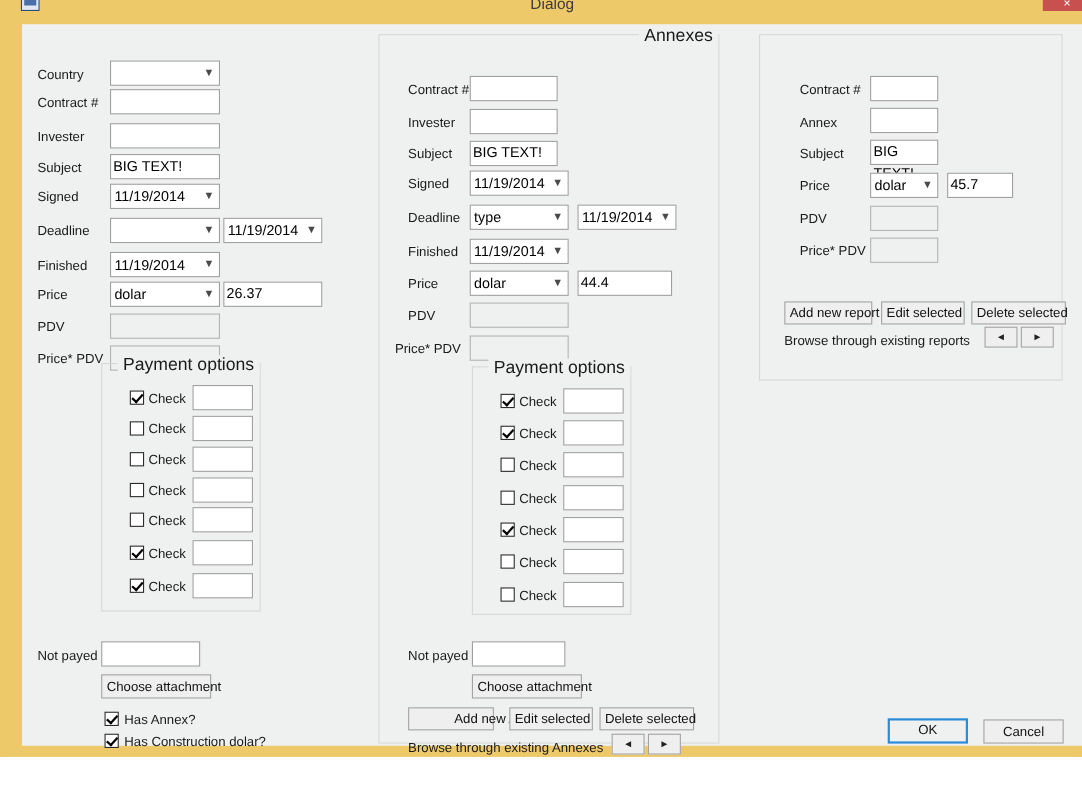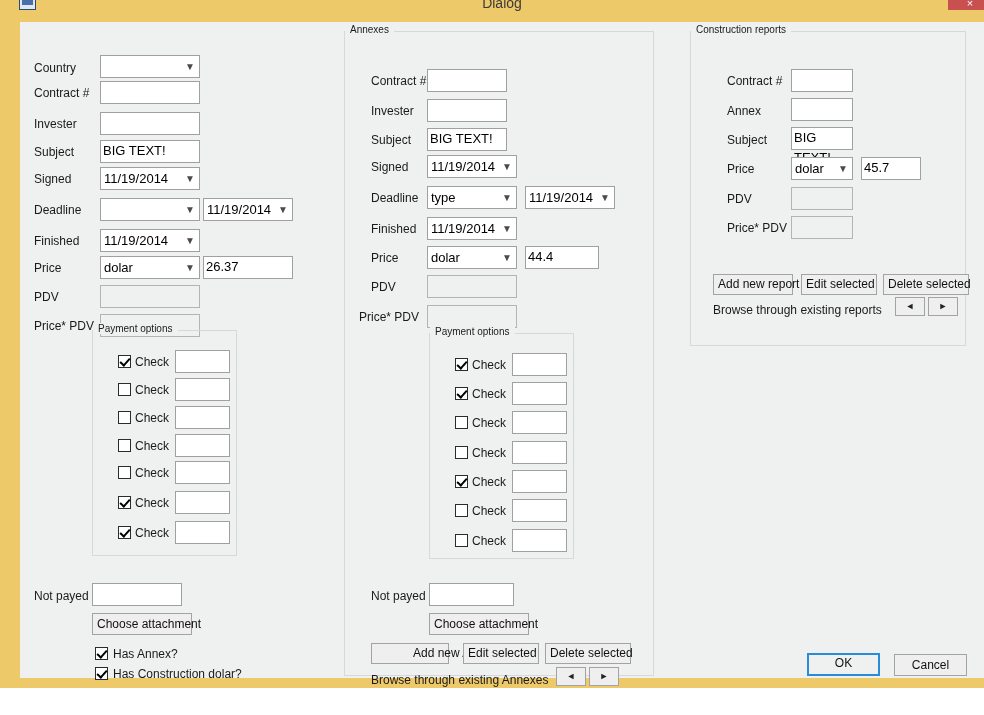--- a/index.html
+++ b/index.html
@@ -81,22 +81,22 @@
     font-size:12px;color:#111;
     height:21px;line-height:19px;text-align:center;
     padding:0 4px;white-space:nowrap;
   }
   .btn.default{border:2px solid #2a8bd8;background:#eff0f0;line-height:17px;}
   .group{
     position:absolute;box-sizing:border-box;
     border:1px solid #d8d8d8;background:transparent;
   }
   .group > .gtitle{
-    position:absolute;top:-8px;left:0;width:100%;text-align:left;
-    font-size:10px;color:#1a1a1a;
+    position:absolute;top:-8px;left:0;width:100%;text-align:right;
+    font-size:16px;color:#1a1a1a;
   }
   .group > .gtitle span{background:#eff0f0;padding:0 5px;}
   .cb{position:absolute;width:13px;height:13px;box-sizing:border-box;
       border:1px solid #2b2b2b;background:#fff;}
   .cb.checked::after{
     content:"";position:absolute;left:3px;top:0px;width:4px;height:8px;
     border:solid #000;border-width:0 2px 2px 0;transform:rotate(42deg);
   }
   .cb-lbl{position:absolute;font-size:12px;color:#1a1a1a;white-space:nowrap;line-height:14px;}
   .navbtn{
@@ -248,21 +248,21 @@
       <div class="combo" style="left:82px;top:185px;width:90px;">
         <span>11/19/2014</span>
         <span class="arw">▼</span>
       </div>
 
       <div class="lbl" style="left:26px;top:219px;">Price</div>
       <div class="combo" style="left:82px;top:214px;width:90px;">
         <span>dolar</span>
         <span class="arw">▼</span>
       </div>
-      <div class="txt" style="left:180px;top:214px;width:74px;">44.4</div>
+      <div class="txt" style="left:180px;top:214px;width:86px;">44.4</div>
 
       <div class="lbl" style="left:26px;top:248px;">PDV</div>
       <div class="txt disabled" style="left:82px;top:243px;width:90px;"></div>
 
       <div class="lbl" style="left:14px;top:278px;">Price* PDV</div>
       <div class="txt disabled" style="left:82px;top:273px;width:90px;"></div>
 
       <div class="group" style="left:84px;top:301px;width:145px;height:226px;">
         <div class="gtitle"><span>Payment options</span></div>
 
@@ -303,21 +303,20 @@
       <div class="btn" style="left:26px;top:611px;width:78px;padding-left:41px;">Add new Annex</div>
       <div class="btn" style="left:118px;top:611px;width:76px;">Edit selected</div>
       <div class="btn" style="left:200px;top:611px;width:86px;">Delete selected</div>
 
       <div class="lbl" style="left:26px;top:641px;">Browse through existing Annexes</div>
       <div class="navbtn" style="left:211px;top:635px;">◄</div>
       <div class="navbtn" style="left:244px;top:635px;">►</div>
     </div>
 
     <div class="group" style="left:670px;top:9px;width:276px;height:315px;">
-      <div class="gtitle"><span>Construction reports</span></div>
 
       <div class="lbl" style="left:36px;top:42px;">Contract #</div>
       <div class="txt" style="left:100px;top:37px;width:62px;"></div>
 
       <div class="lbl" style="left:36px;top:72px;">Annex</div>
       <div class="txt" style="left:100px;top:66px;width:62px;"></div>
 
       <div class="lbl" style="left:36px;top:101px;">Subject</div>
       <div class="txt" style="left:100px;top:95px;width:62px;">BIG TEXT!</div>
 

